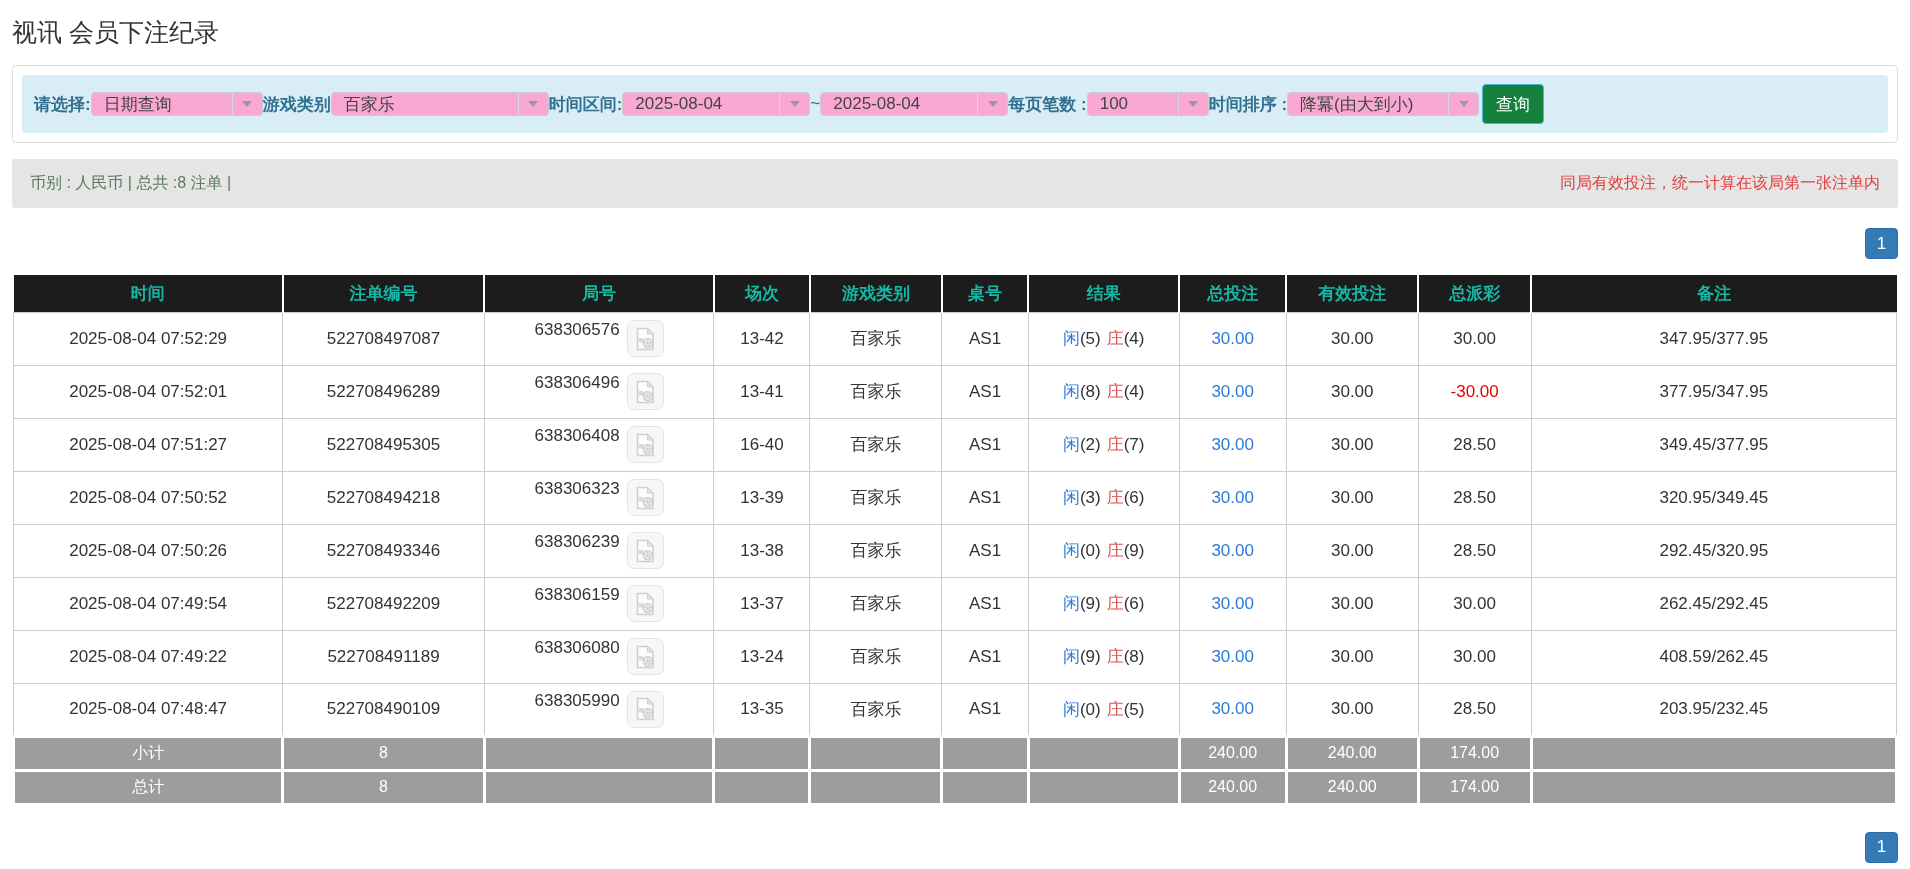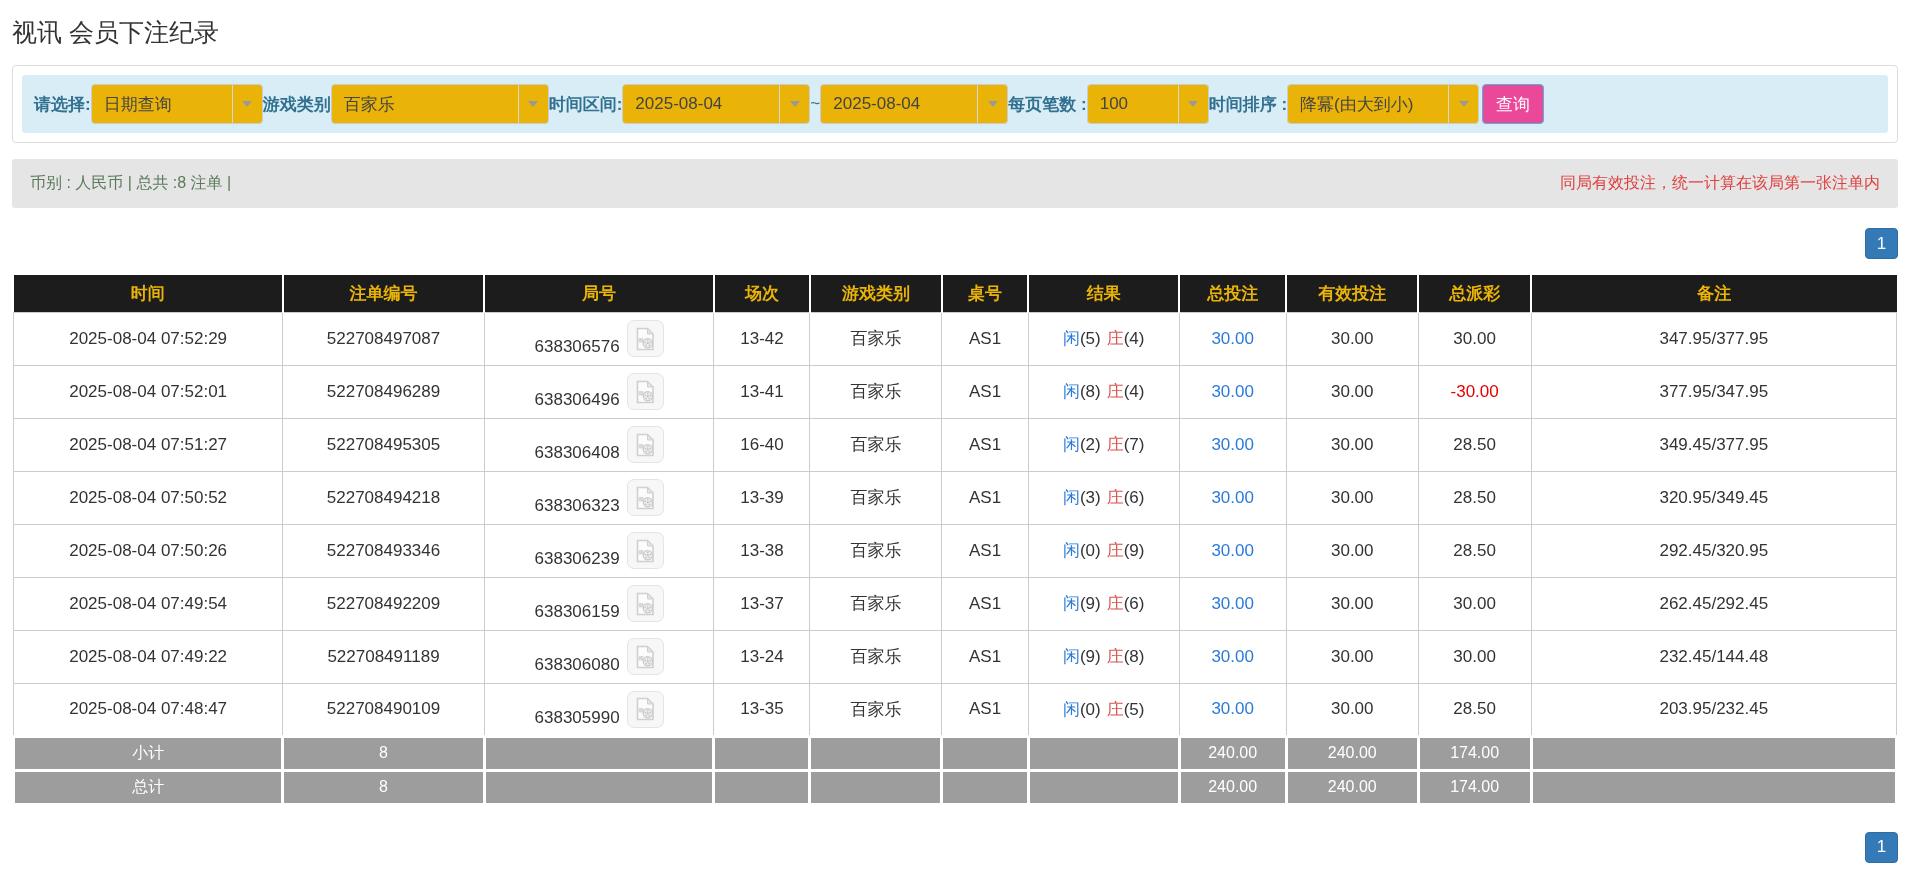--- a/index.html
+++ b/index.html
@@ -6,47 +6,47 @@
   html, body { margin:0; padding:0; background:#fff; }
   body { font-family:"Liberation Sans","DejaVu Sans",sans-serif; color:#333; }
   .page { width:1910px; padding:10px 12px; }
 
   .title { font-size:25px; font-weight:400; color:#333; margin:6px 0 16px 0; }
 
   
   .filter-panel { border:1px solid #ddd; border-radius:4px; padding:9px; background:#fff; }
   .filter-bar { background:#d9edf7; border-radius:3px; padding:9px 12px; display:flex; align-items:center; }
   .flabel { color:#31708f; font-weight:700; font-size:17px; white-space:nowrap; }
-  .combo { background:#eab308; border:1px solid #ccc; border-radius:4px; height:40px; display:flex; align-items:center; cursor:pointer; }
+  .combo { background:#f9a8d4; border:1px solid #ccc; border-radius:4px; height:24px; display:flex; align-items:center; cursor:pointer; }
   .combo-text { flex:1; padding:0 12px; font-size:17px; color:#444; white-space:nowrap; overflow:hidden; }
   .combo-caret { width:30px; height:100%; border-left:1px solid #d8d8d8; display:flex; align-items:center; justify-content:center; }
   .caret-tri { width:0; height:0; border-left:5px solid transparent; border-right:5px solid transparent; border-top:6px solid #999; }
   .w-query{width:172px} .w-game{width:218px} .w-date{width:188px} .w-size{width:122px} .w-sort{width:192px}
   .tilde { color:#31708f; font-size:17px; }
-  .btn-search { background:#ec4899; border:1px solid #46b8da; color:#fff; font-size:17px; height:40px; padding:0 13px; border-radius:4px; cursor:pointer; margin-left:3px; }
+  .btn-search { background:#15803d; border:1px solid #46b8da; color:#fff; font-size:17px; height:40px; padding:0 13px; border-radius:4px; cursor:pointer; margin-left:3px; }
 
   
   .summary-bar { background:#e5e5e5; border-radius:3px; margin-top:16px; padding:0 18px; height:49px; display:flex; align-items:center; justify-content:space-between; }
   .summary-left { color:#5b7a5b; font-size:16px; }
   .summary-right { color:#e03e3e; font-size:16px; }
 
   
   .pager { display:flex; justify-content:flex-end; }
   .pager.top { margin:20px 0 16px 0; }
   .pager.bottom { margin:26px 0 8px 0; }
   .page-btn { display:flex; align-items:center; justify-content:center; width:33px; height:31px;
     background:#337ab7; border:1px solid #2e6da4; border-radius:4px; color:#fff; font-size:17px;
     text-decoration:none; cursor:pointer; }
 
   
   table.bets { width:100%; border-collapse:collapse; table-layout:fixed; font-size:17px; }
-  .bets th { background:#1c1c1c; color:#eab308; font-weight:700; height:37px; border-right:2px solid #fff; padding:0 0;margin-left:22px; }
+  .bets th { background:#1c1c1c; color:#14b8a6; font-weight:700; height:37px; border-right:2px solid #fff; padding:0 0;margin-left:22px; }
   .bets th:last-child { border-right:none; }
   .bets td { border:1px solid #ccc; height:53px; text-align:center; padding:2px 8px; color:#333; background:#fff; overflow:hidden; }
-  .round-inner { display:flex; align-items:flex-end; justify-content:center; gap:7px; }
+  .round-inner { display:flex; align-items:flex-start; justify-content:center; gap:7px; }
   .video-btn { width:37px; height:37px; background:#f7f7f7; border:1px solid #e4e4e4; border-radius:7px;
     display:inline-flex; align-items:center; justify-content:center; cursor:pointer; flex:0 0 auto; }
   .c-player { color:#2b7ad9; }
   .c-banker { color:#d9534f; margin-left:6px; }
   .bet-link { color:#2b7ad9; text-decoration:none; cursor:pointer; }
   .payout.neg { color:#e60000; }
   .sum-row td { background:#9d9d9d; color:#fff; border:3px solid #fff; height:34px; font-size:16px; padding:0 8px; }
 </style>
 </head>
 <body>
@@ -396,21 +396,21 @@
     <td>百家乐</td>
     <td>AS1</td>
     <td>
       <span class="c-player">闲</span><span>(9)</span><span class="c-banker">庄</span><span>(8)</span>
     </td>
     <td>
       <a class="bet-link">30.00</a>
     </td>
     <td>30.00</td>
     <td class="payout">30.00</td>
-    <td>232.45/144.48</td>
+    <td>408.59/262.45</td>
   </tr>
 
   <tr>
     <td>2025-08-04 07:48:47</td>
     <td>522708490109</td>
     <td>
       <span class="round-inner">
         <span>638305990</span>
         <span class="video-btn">
           <svg width="22" height="24" viewBox="0 0 22 24">

